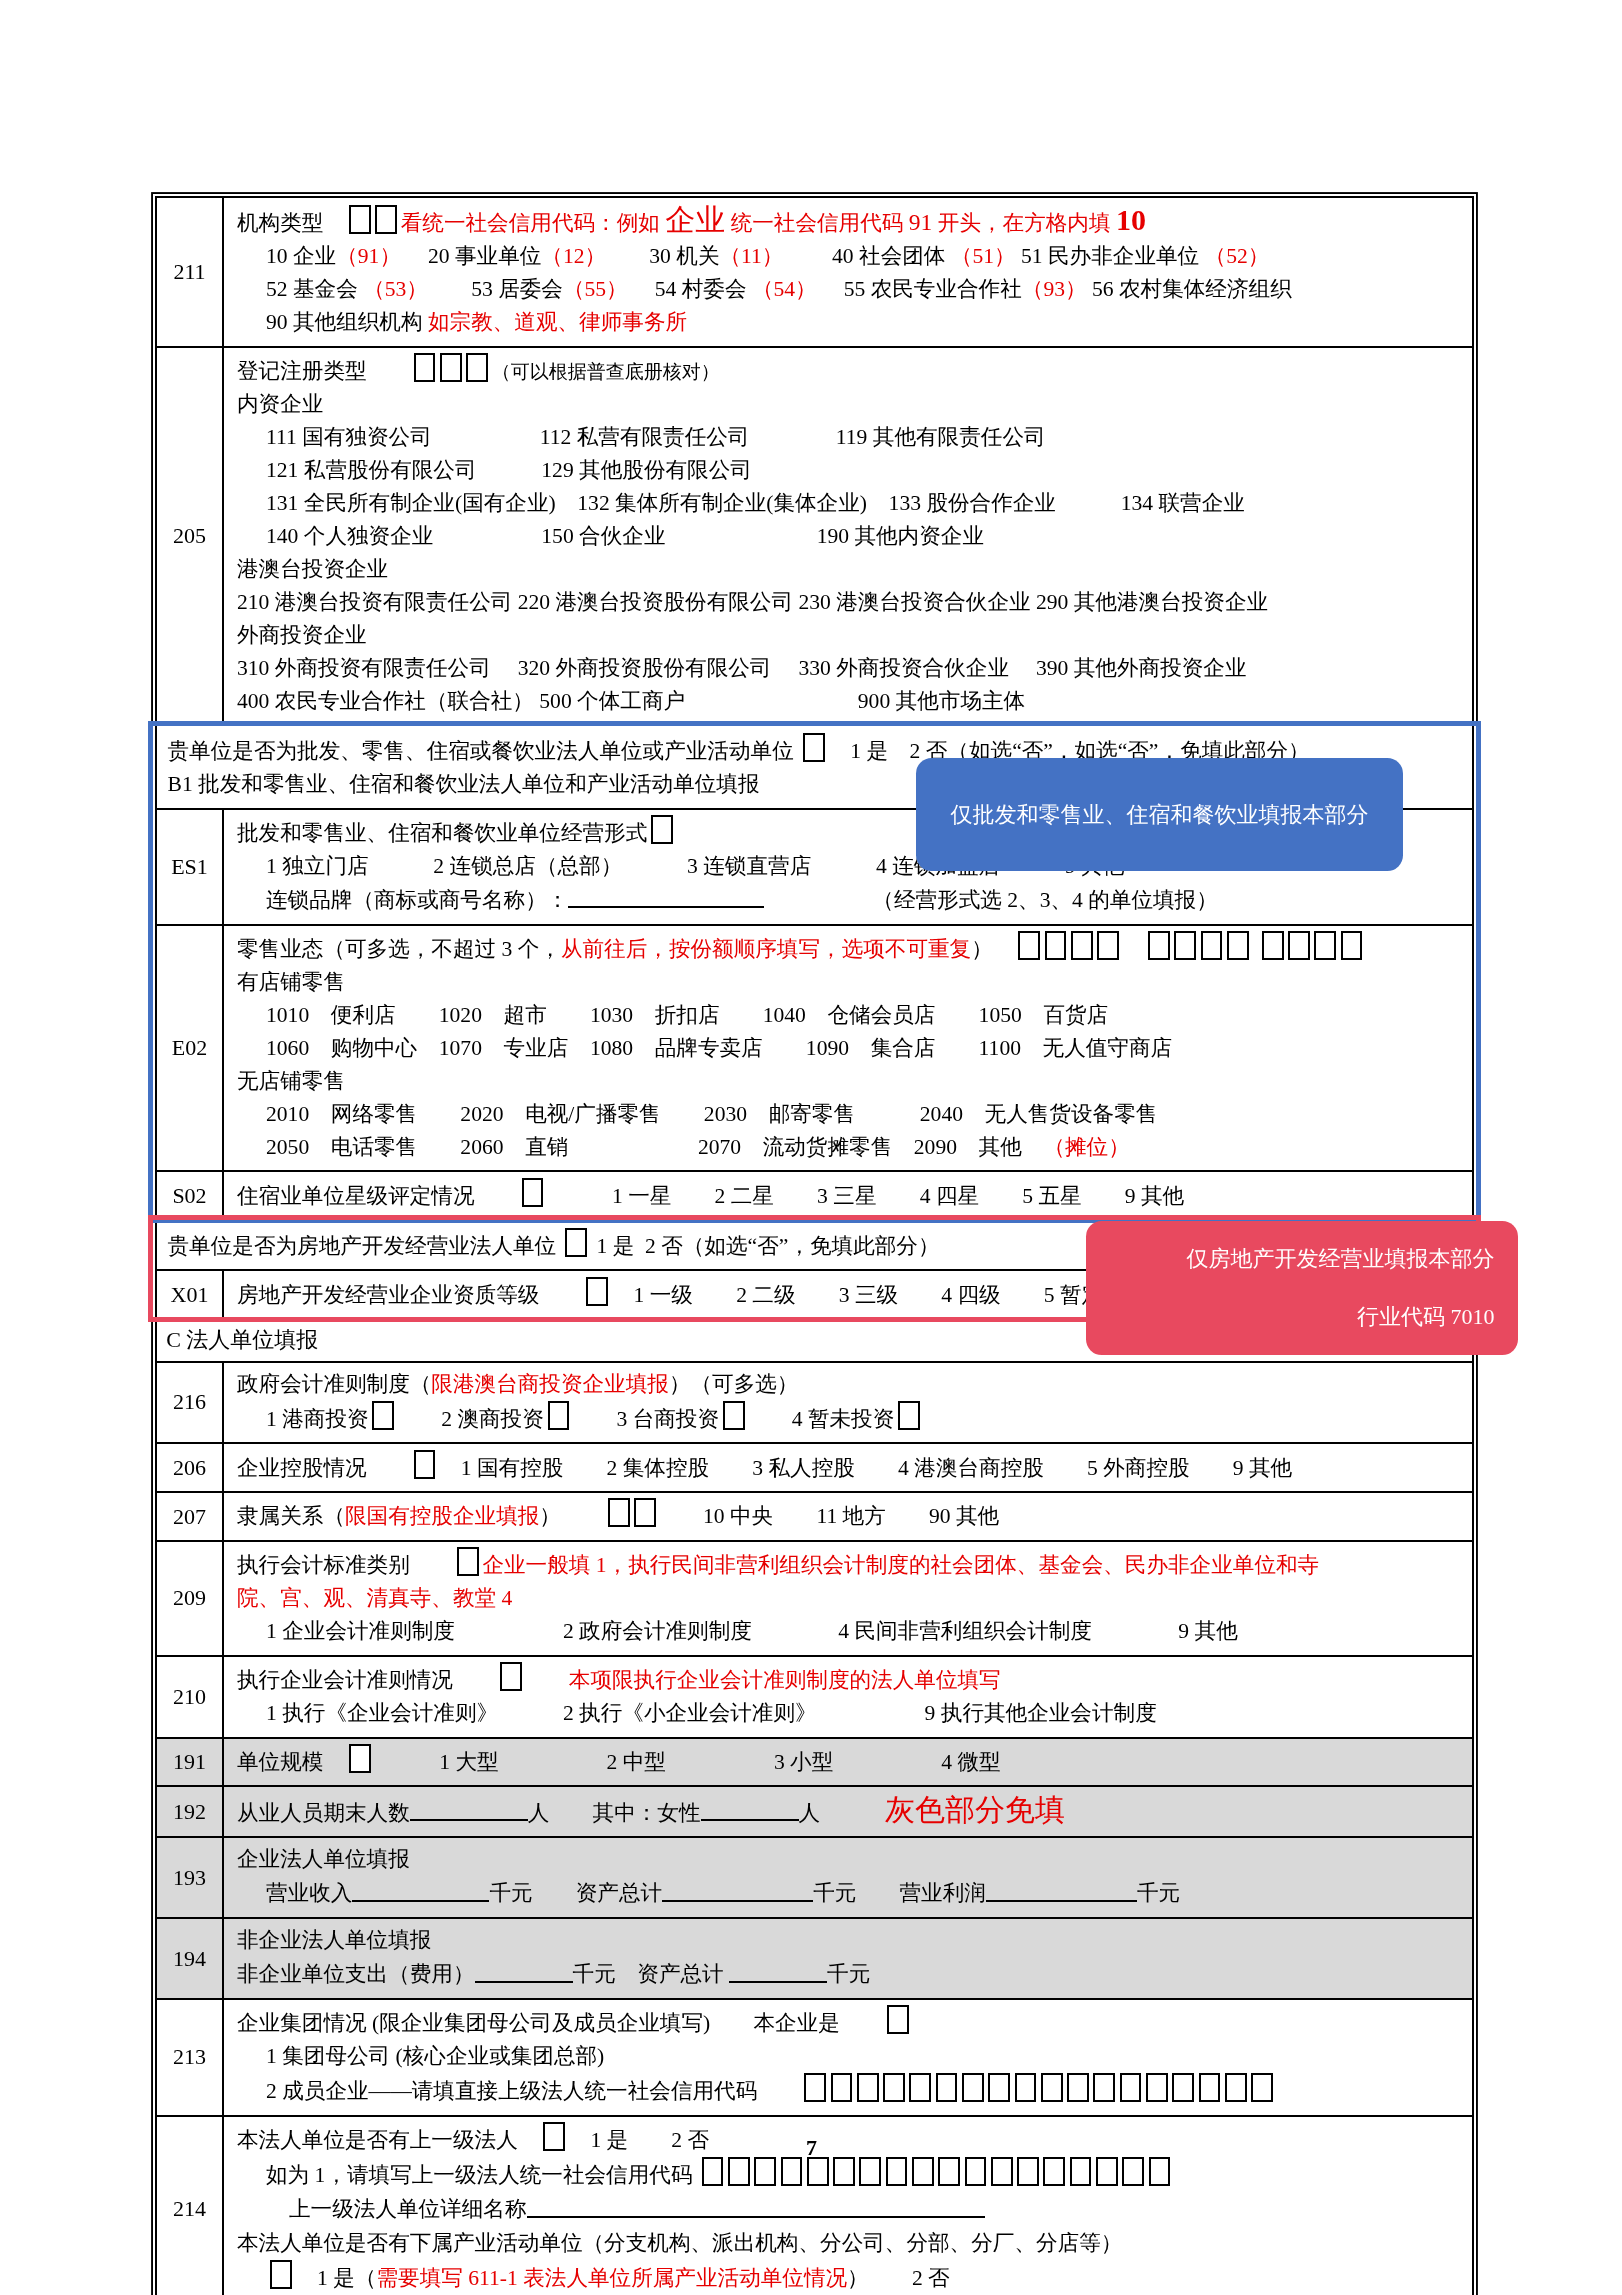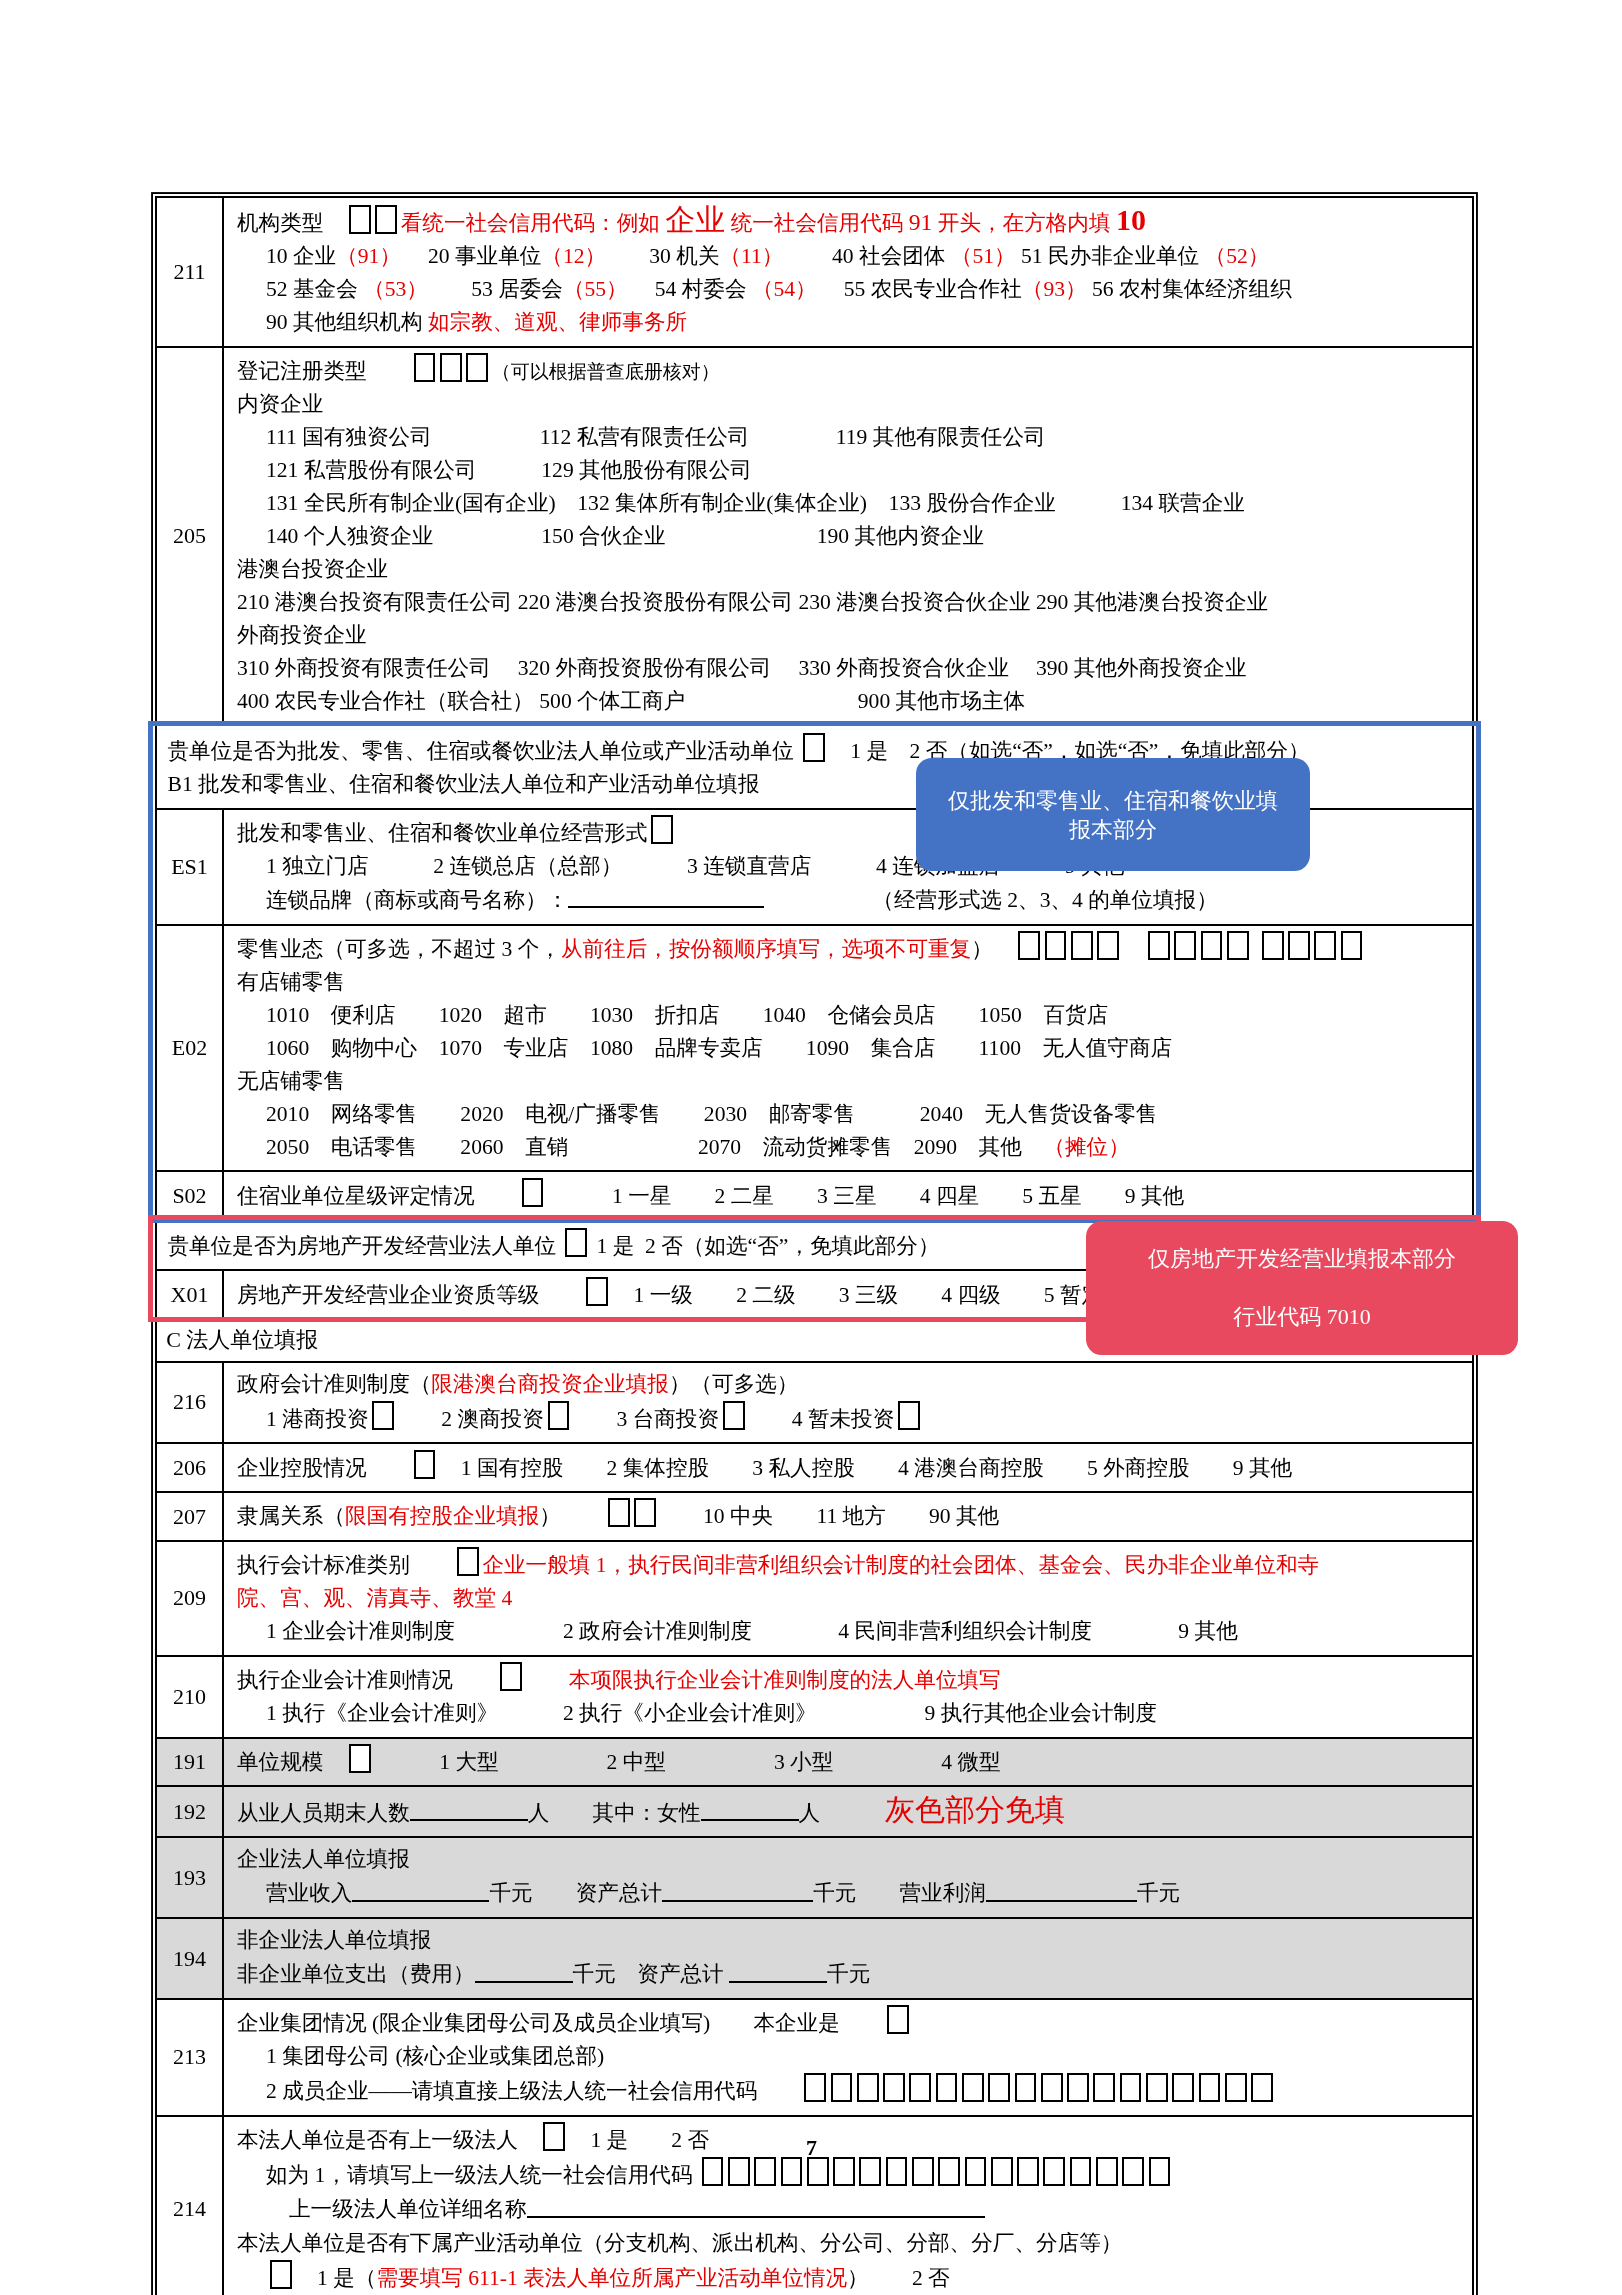--- a/index.html
+++ b/index.html
@@ -19,24 +19,24 @@
   .gray{background:var(--gray-bg,#d9d9d9)}
   .ctitle{border-top:2px solid #000;font-size:22px;line-height:30px;padding:5.2px 9.2px}
   .framed{position:relative}
   .sec-header{border-top:2px solid #000;padding:6.5px 9.2px 6.5px 10.5px;position:relative;z-index:1}
   .overlay{position:absolute;left:-9.2px;right:-9.2px;top:-3.9px;bottom:-3.9px;
            border:5.9px solid transparent;pointer-events:none;z-index:3}
   .overlay.blue{border-color:var(--accent-blue,#4472c4)}
   .overlay.red{border-color:var(--accent-red,#e8495f)}
   .badge{position:absolute;color:#fff;border-radius:15.7px;z-index:4;font-size:22px;
          padding:11.8px 23.6px;box-sizing:border-box;display:flex;flex-direction:column;justify-content:center}
-  .badge.blue{background:var(--accent-blue,#4472c4);left:759px;top:34px;width:394px;height:113px;
+  .badge.blue{background:var(--accent-blue,#4472c4);left:759px;top:34px;width:487px;height:113px;
               align-items:center;text-align:center}
   .badge.red{background:var(--accent-red,#e8495f);left:929px;top:1.3px;width:432px;height:134px;
-             align-items:center;gap:29px}
+             align-items:flex-end;gap:29px}
   .badge-line{line-height:29px}
   .bxg{display:inline-flex;gap:4.6px;margin:0 3.9px;vertical-align:-3.9px}
   .bx{display:inline-block;width:17.7px;height:25px;border:2px solid #000;background:#fff}
   .blank{display:inline-block;border-bottom:2px solid #000;height:23.6px;vertical-align:-1.3px}
   .seg-r{color:var(--red-text,#e60000)}
   .seg-rb{color:var(--red-text,#e60000);font-weight:normal;font-size:23.6px}
   .seg-rb2{color:var(--red-text,#e60000);font-weight:bold;font-size:30px}
   .seg-rbig{color:var(--red-text,#e60000);font-size:30px}
   .seg-sm{font-size:19px}
   .footer{position:absolute;left:0;right:0;top:2135px;text-align:center;

